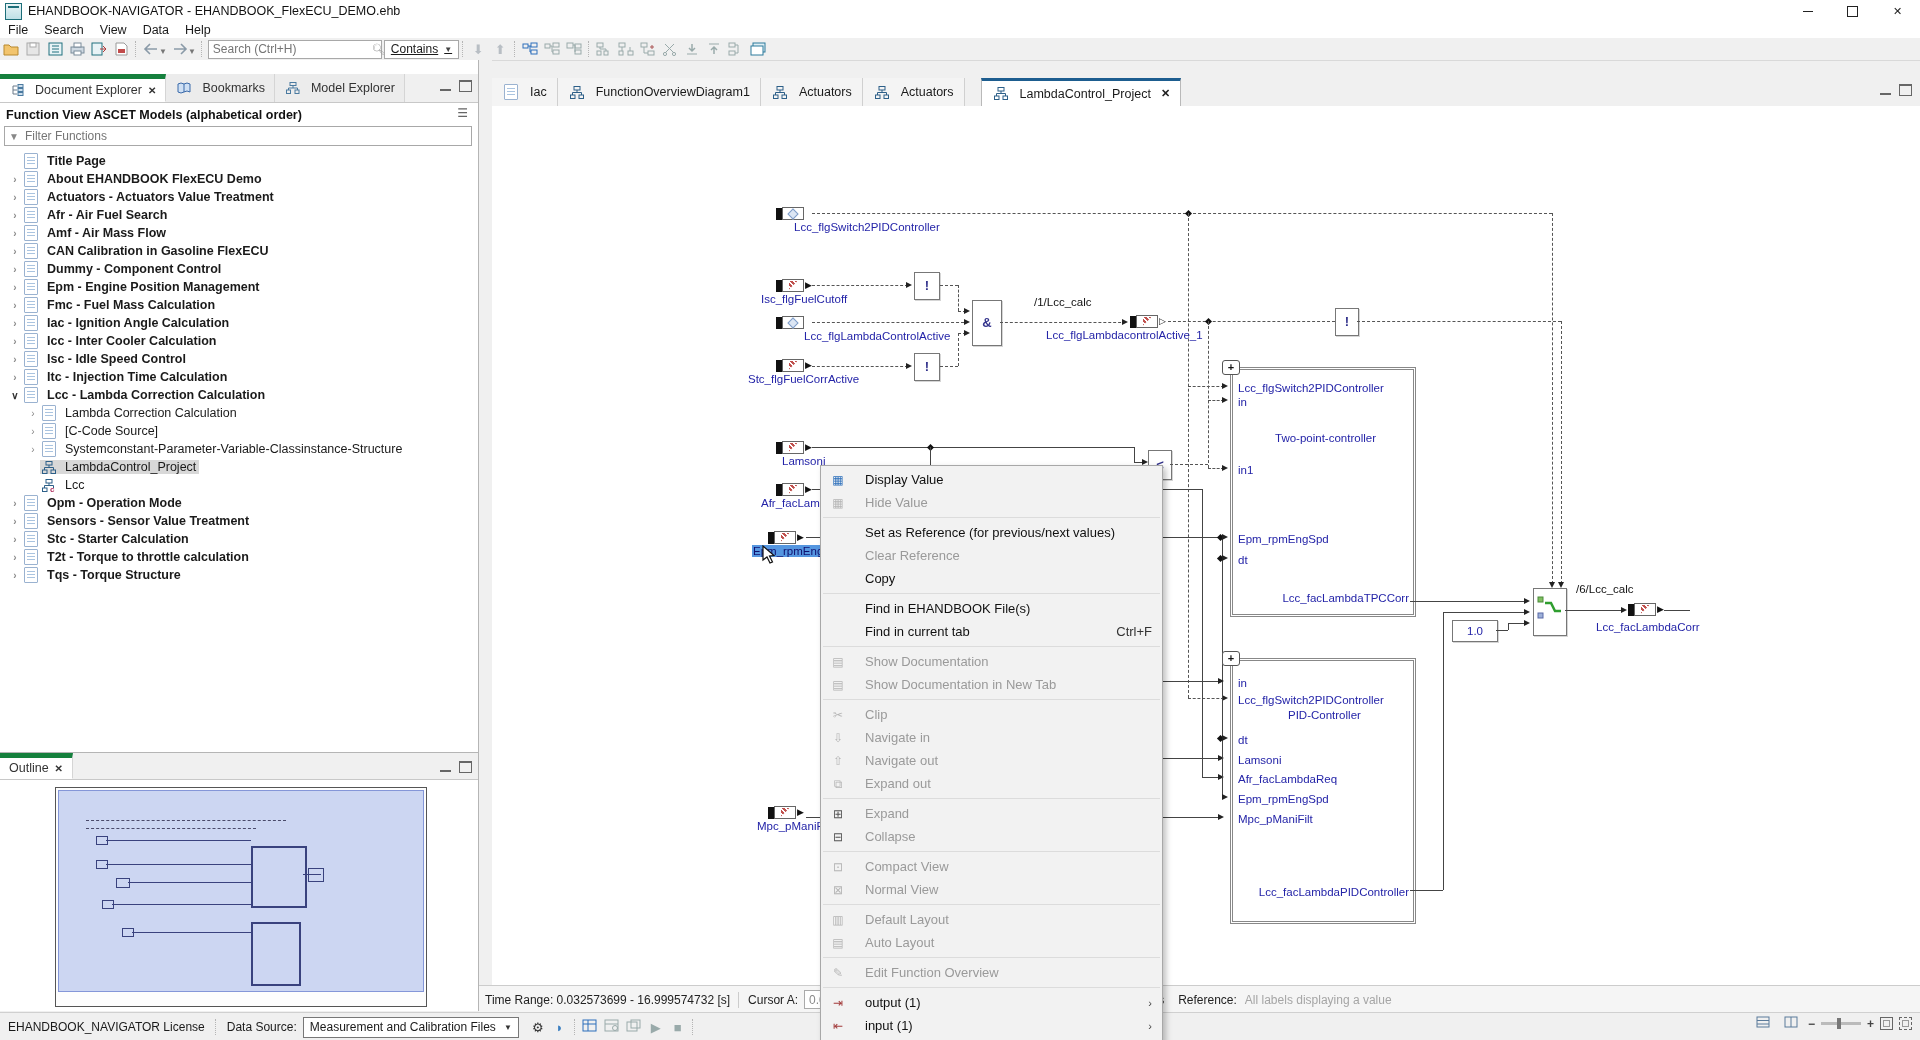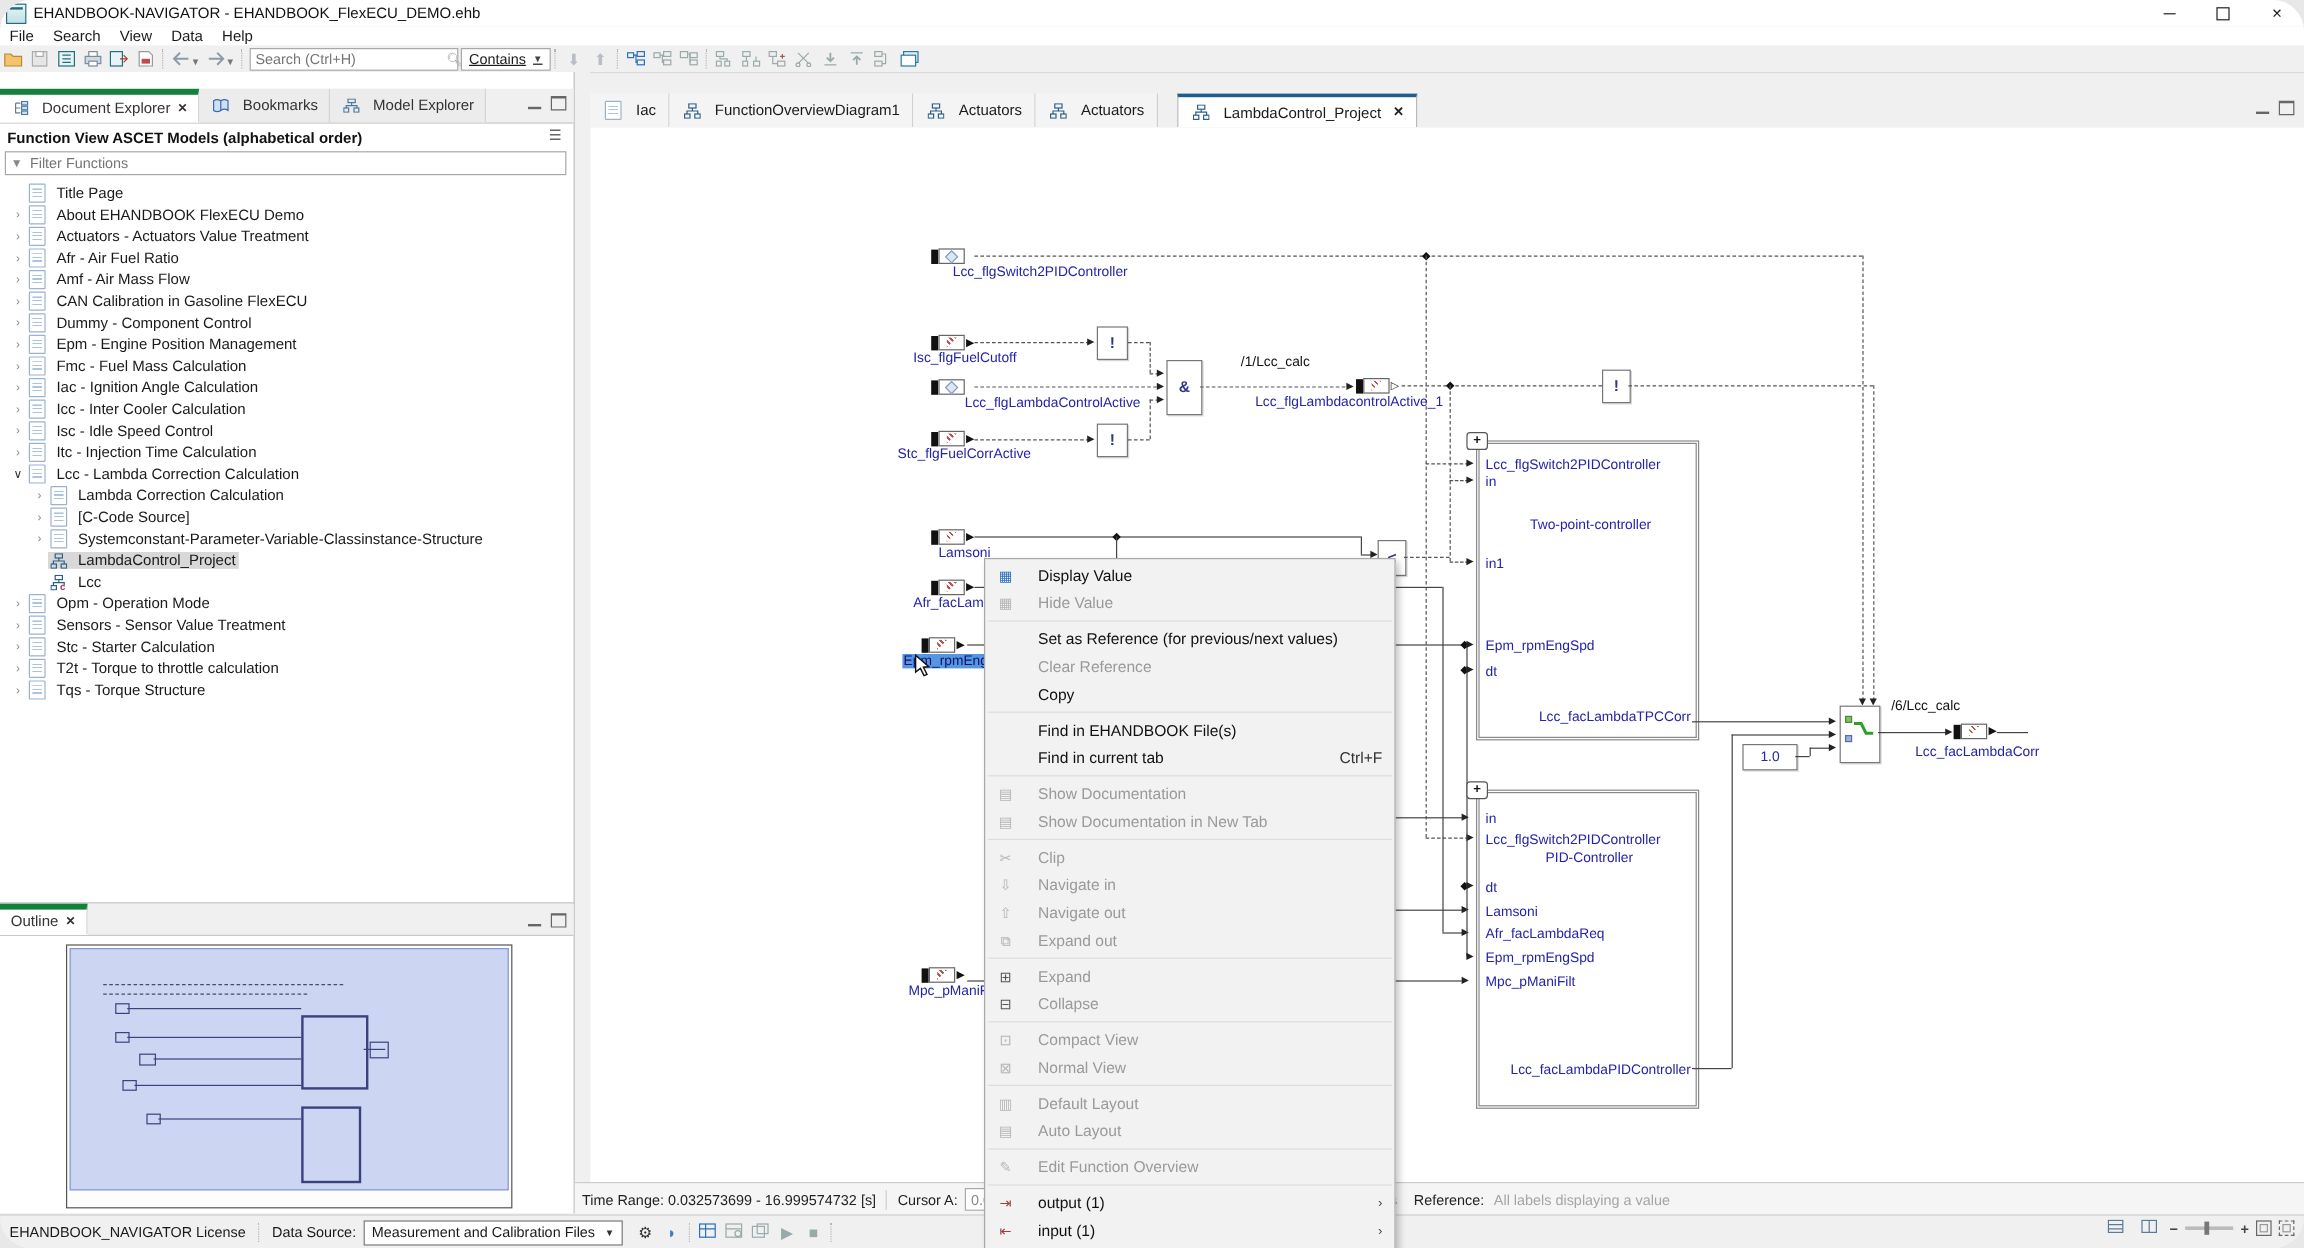--- a/index.html
+++ b/index.html
@@ -1,16 +1,16 @@
 <!DOCTYPE html>
 <html><head>
 <meta charset="utf-8">
 <style>
   html,body{margin:0;padding:0;background:#e8e8e8;font-family:"Liberation Sans",sans-serif;-webkit-font-smoothing:antialiased;}
-  #app{position:relative;width:1920px;height:1040px;background:#f0f0f0;overflow:hidden;font-size:12px;color:#1a1a1a;border-radius:26px;}
+  #app{position:relative;width:1920px;height:1040px;background:#f0f0f0;overflow:hidden;font-size:12px;color:#1a1a1a;}
   
   #titlebar{position:absolute;left:0;top:0;width:1920px;height:22px;background:#fff;border-bottom:1px solid #e5e5e5;display:flex;align-items:center;}
   #titlebar .appicon{width:15px;height:15px;margin:0 6px 0 5px;border:1px solid #1d6e79;background:linear-gradient(#e9f4f6,#bfe0e6);position:relative;}
   #titlebar .appicon::before{content:"";position:absolute;left:2px;top:2px;right:2px;height:2px;background:#1d6e79;}
   #titlebar .title{font-size:12.5px;color:#111;}
   .wbtns{position:absolute;right:0;top:0;height:22px;display:flex;}
   .wbtn{width:45px;height:22px;display:flex;align-items:center;justify-content:center;color:#222;font-size:11px;}
   .wbtn .ming{width:10px;height:1px;background:#222;}
   .wbtn .maxg{width:9px;height:9px;border:1px solid #222;}
   #menubar{position:absolute;left:0;top:22px;width:1920px;height:16px;background:#fff;display:flex;align-items:center;}
@@ -35,21 +35,21 @@
   .panebtn.max{border:1px solid #666;border-top-width:2px;}
   #dexheader{position:absolute;left:6px;top:48px;font-weight:bold;font-size:12.5px;color:#111;}
   #dexlistbtn{position:absolute;right:10px;top:46px;color:#666;font-size:12px;}
   #filterbox{position:absolute;left:4px;top:66px;width:466px;height:18px;border:1px solid #a8a8a8;background:#fff;display:flex;align-items:center;}
   #filterbox .funnel{color:#888;font-size:10px;margin:0 4px;}
   #filterbox input{border:none;outline:none;flex:1;font-size:12px;color:#999;background:transparent;font-family:"Liberation Sans",sans-serif;}
   #tree{position:absolute;left:0;top:92px;width:478px;}
   .trow{height:18px;display:flex;align-items:center;font-size:12.5px;white-space:nowrap;}
   .chev{width:14px;text-align:center;color:#8a8a8a;font-size:10px;flex:none;}
   .chev.exp{color:#333;}
-  .l0{padding-left:8px;} .l1{padding-left:26px;}
+  .l0{padding-left:8px;font-weight:bold;} .l1{padding-left:26px;}
   .docico{width:12px;height:14px;background:#fff;border:1px solid #9ab2d0;border-radius:1px;margin:0 6px 0 2px;flex:none;position:relative;}
   .docico::before{content:"";position:absolute;left:2px;top:3px;right:2px;height:8px;background:repeating-linear-gradient(#aac4e0 0 1px,transparent 1px 3px);}
   .dgmico{margin:0 6px 0 2px;flex:none;display:inline-flex;}
   .tsel{background:#d8d8d8;}
   .trow .lbl{padding:0 3px;}
   
   #outline{position:absolute;left:0;top:752px;width:478px;height:258px;background:#fff;border-right:1px solid #b5b5b5;border-top:1px solid #b5b5b5;}
   #outline .ptabs{top:0;height:26px;}
   #thumb{position:absolute;left:55px;top:34px;width:370px;height:218px;border:1px solid #555;background:#fdfdfd;}
   #thumb .vp{position:absolute;left:2px;top:2px;right:2px;bottom:14px;background:#ccd6f2;border:1px solid #8496d8;}
@@ -351,21 +351,21 @@
           <span class="lbl">About EHANDBOOK FlexECU Demo</span>
         </div>
       <div class="trow l0">
           <span class="chev">›</span>
           <span class="docico"></span>
           <span class="lbl">Actuators - Actuators Value Treatment</span>
         </div>
       <div class="trow l0">
           <span class="chev">›</span>
           <span class="docico"></span>
-          <span class="lbl">Afr - Air Fuel Ratio</span>
+          <span class="lbl">Afr - Air Fuel Search</span>
         </div>
       <div class="trow l0">
           <span class="chev">›</span>
           <span class="docico"></span>
           <span class="lbl">Amf - Air Mass Flow</span>
         </div>
       <div class="trow l0">
           <span class="chev">›</span>
           <span class="docico"></span>
           <span class="lbl">CAN Calibration in Gasoline FlexECU</span>

